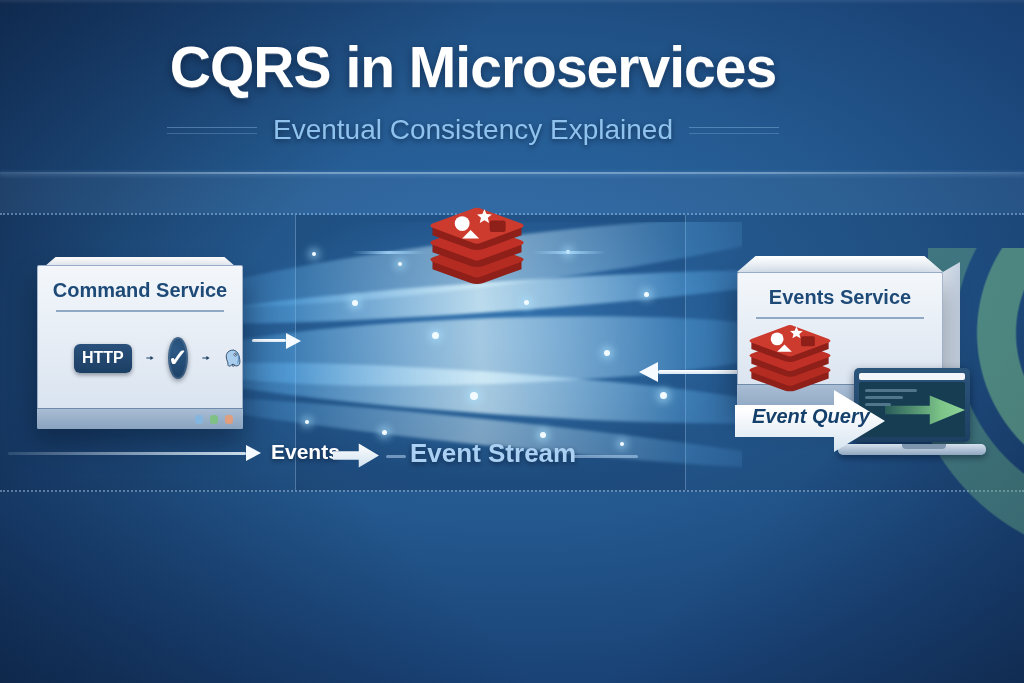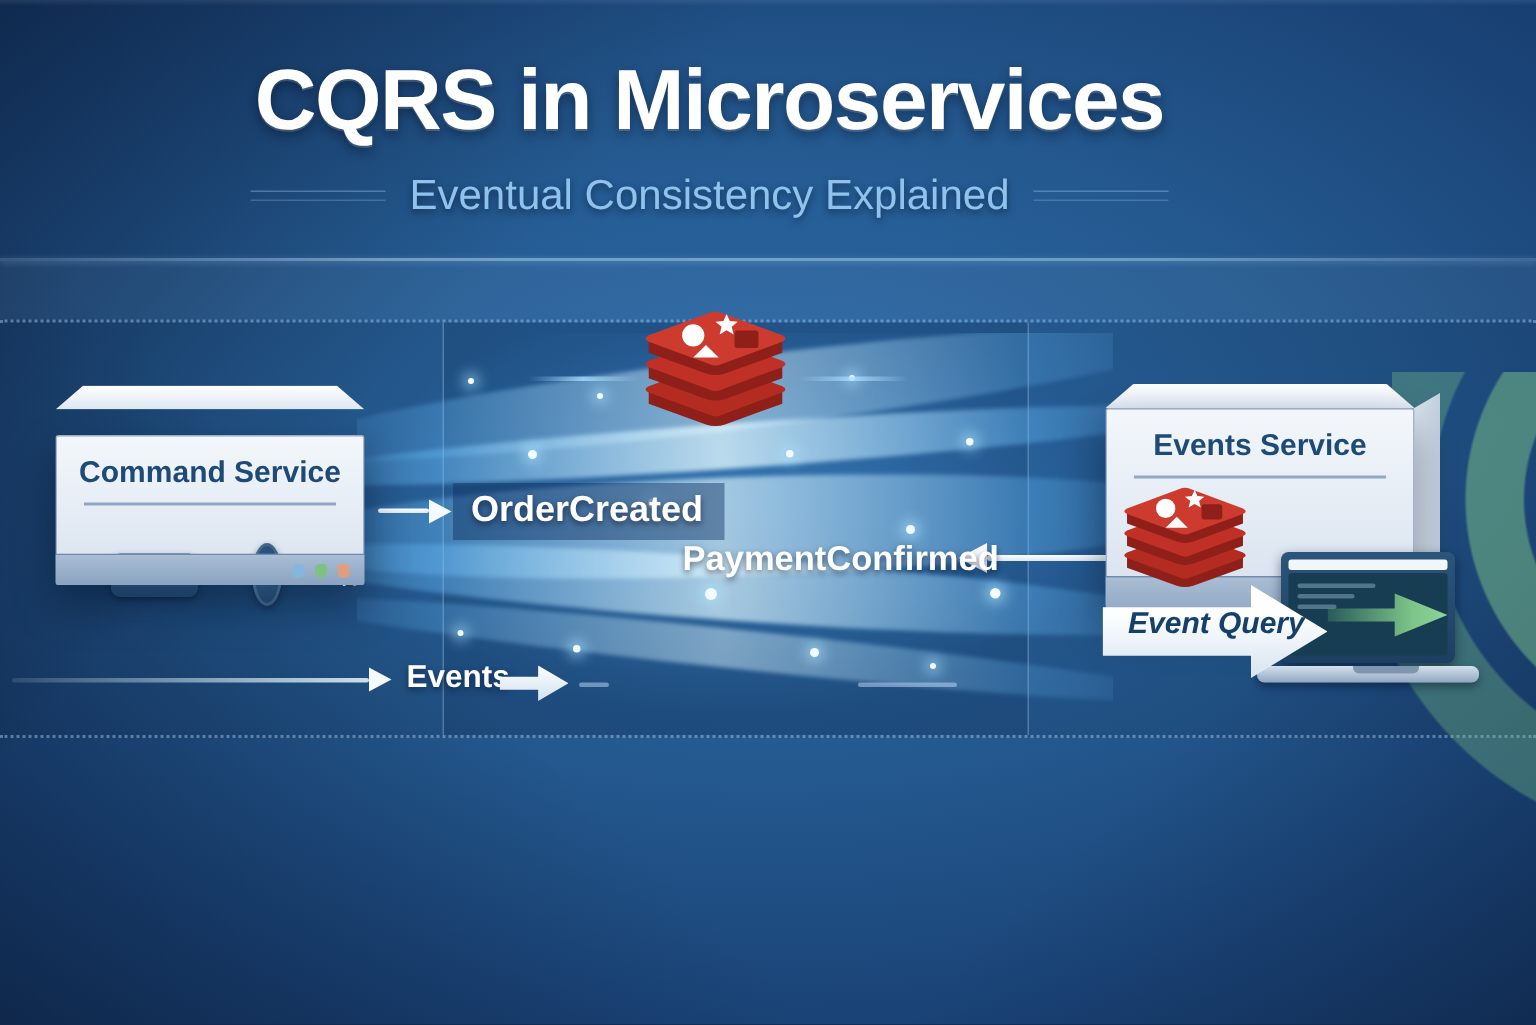--- a/index.html
+++ b/index.html
@@ -183,30 +183,28 @@
       <path d="M46 2 q4 -2 8 0 l38 14 q4 2 0 4 l-38 14 q-4 2 -8 0 l-38 -14 q-4 -2 0 -4 Z" fill="#cd3a2e"></path>
       <circle cx="36" cy="16" r="7" fill="#ffffff"></circle>
       <polygon points="57,2.5 59,7 64,7.5 60.2,10.6 61.4,15.4 57,12.8 52.6,15.4 53.8,10.6 50,7.5 55,7" fill="#ffffff"></polygon>
       <path d="M44 22 L52 30 L36 30 Z" fill="#ffffff"></path>
       <rect x="62" y="13" width="15" height="11" rx="2" fill="#8e1f19"></rect>
     </g>
   </svg>
 
   <div class="arr-line" style="left:252px;top:339px;width:34px;height:3px;"></div>
   <div class="arr-head-right" style="left:286px;top:333px;"></div>
-  <div class="evt-label order-label">OrderCreated</div>
 
   <div class="arr-line" style="left:658px;top:370px;width:92px;height:4px;"></div>
   <div class="arr-head-left" style="left:639px;top:362px;"></div>
-  <div class="evt-label payment-label">PaymentConfirmed</div>
 
   <div class="green-swirl"></div>
 
   <div class="svc-top" style="left:37px;top:257px;"></div>
-  <div class="svc-box" style="left:37px;top:290px;height:100px;">
+  <div class="svc-box" style="left:37px;top:265px;height:164px;">
     <div class="svc-title">Command Service</div>
     <div class="svc-rule"></div>
     <div class="cmd-row">
       <span class="http-badge">HTTP</span>
       <svg width="22" height="14" viewBox="0 0 24 14">
         <path d="M1 7 H14" stroke="#1b3e63" stroke-width="3"></path>
           <polygon points="13,1 23,7 13,13" fill="#1b3e63"></polygon>
       </svg>
       <span class="check-circle">✓</span>
       <svg width="22" height="14" viewBox="0 0 24 14">
@@ -268,15 +266,16 @@
   </div>
 
   <div class="fastq-arrow"></div>
   <div class="fastq-text">Event Query</div>
 
   <div class="events-line"></div>
   <div class="arr-head-right events-head"></div>
   <div class="events-label">Events</div>
   <div class="thick-arrow"></div>
   <div class="dash" style="left:386px;width:20px;"></div>
+  <div class="stream-label">Event Stream</div>
   <div class="dash" style="left:572px;width:66px;"></div>
 
 </div>
 
 </body></html>

